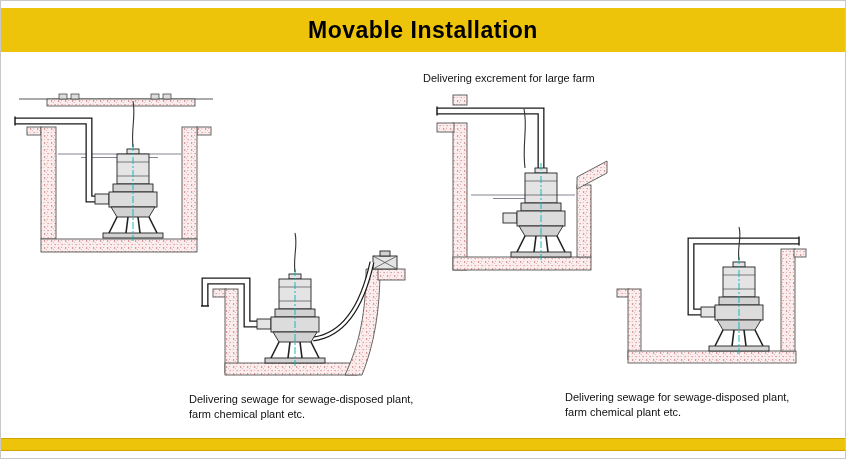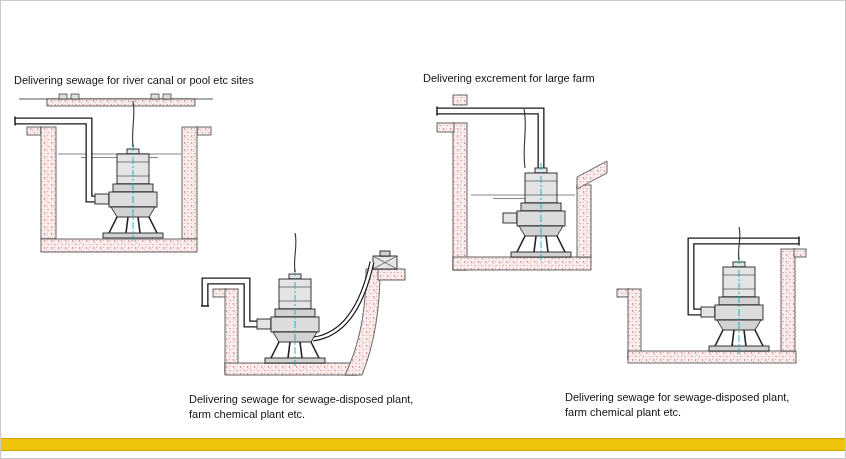--- a/index.html
+++ b/index.html
@@ -39,20 +39,23 @@
   .pm3{fill:#dcdcdc;stroke:#222;stroke-width:.9;}
   .pl{stroke:#333;stroke-width:.6;}
   .pleg{stroke:#222;stroke-width:1.6;fill:none;}
   .pcl{stroke:#00b4b4;stroke-width:.9;stroke-dasharray:7 2 2 2;}
 </style>
 </head>
 <body>
 
 <div class="page">
 
+  <div class="banner" style="background-color: rgb(238, 196, 10);">
+    <h1 class="title">Movable Installation</h1>
+  </div>
 
   <svg class="canvas" width="846" height="459" viewBox="0 0 846 459">
     <defs>
       <pattern id="stip" width="7" height="7" patternUnits="userSpaceOnUse">
         <rect width="7" height="7" fill="#fbeeee"></rect>
         <circle cx="1.6" cy="2.1" r="0.75" fill="#c96a6a"></circle>
         <circle cx="5.1" cy="5.6" r="0.65" fill="#c96a6a"></circle>
         <circle cx="4.6" cy="1.2" r="0.5" fill="#dd8888"></circle>
         <circle cx="1.2" cy="5.2" r="0.5" fill="#dd8888"></circle>
         <circle cx="3.3" cy="3.6" r="0.4" fill="#bb5555"></circle>
@@ -138,21 +141,20 @@
       <rect x="780" y="248" width="14" height="102" class="wall"></rect>
       <rect x="793" y="248" width="12" height="8" class="wall"></rect>
       <path d="M 702,311 H 690 V 240 H 798" class="po"></path>
       <path d="M 702,311 H 690 V 240 H 798" class="pi"></path>
       <line x1="798" y1="235.5" x2="798" y2="244.5" class="cap"></line>
       <use href="#pumpSym" x="706" y="261"></use>
       <path d="M 738,259 C 736,246 741,236 738,226" class="cable"></path>
     </g>
   </svg>
 
-  <div class="caption cap1">Delivering sewage for river canal or pool etc sites</div>
   <div class="caption cap2">Delivering excrement for large farm</div>
   <div class="caption cap3">Delivering sewage for sewage-disposed plant,
 farm chemical plant etc.</div>
   <div class="caption cap4">Delivering sewage for sewage-disposed plant,
 farm chemical plant etc.</div>
 
   <div class="footer-bar" style="background-color: rgb(238, 196, 10);"></div>
 </div>
 
 </body></html>

